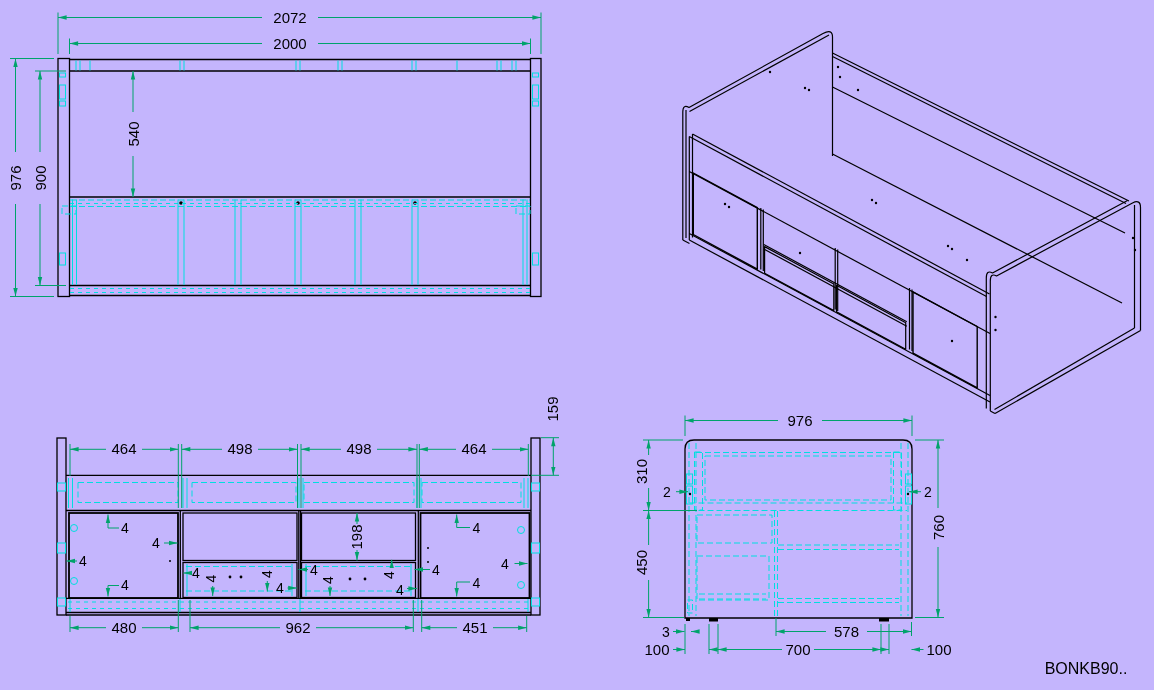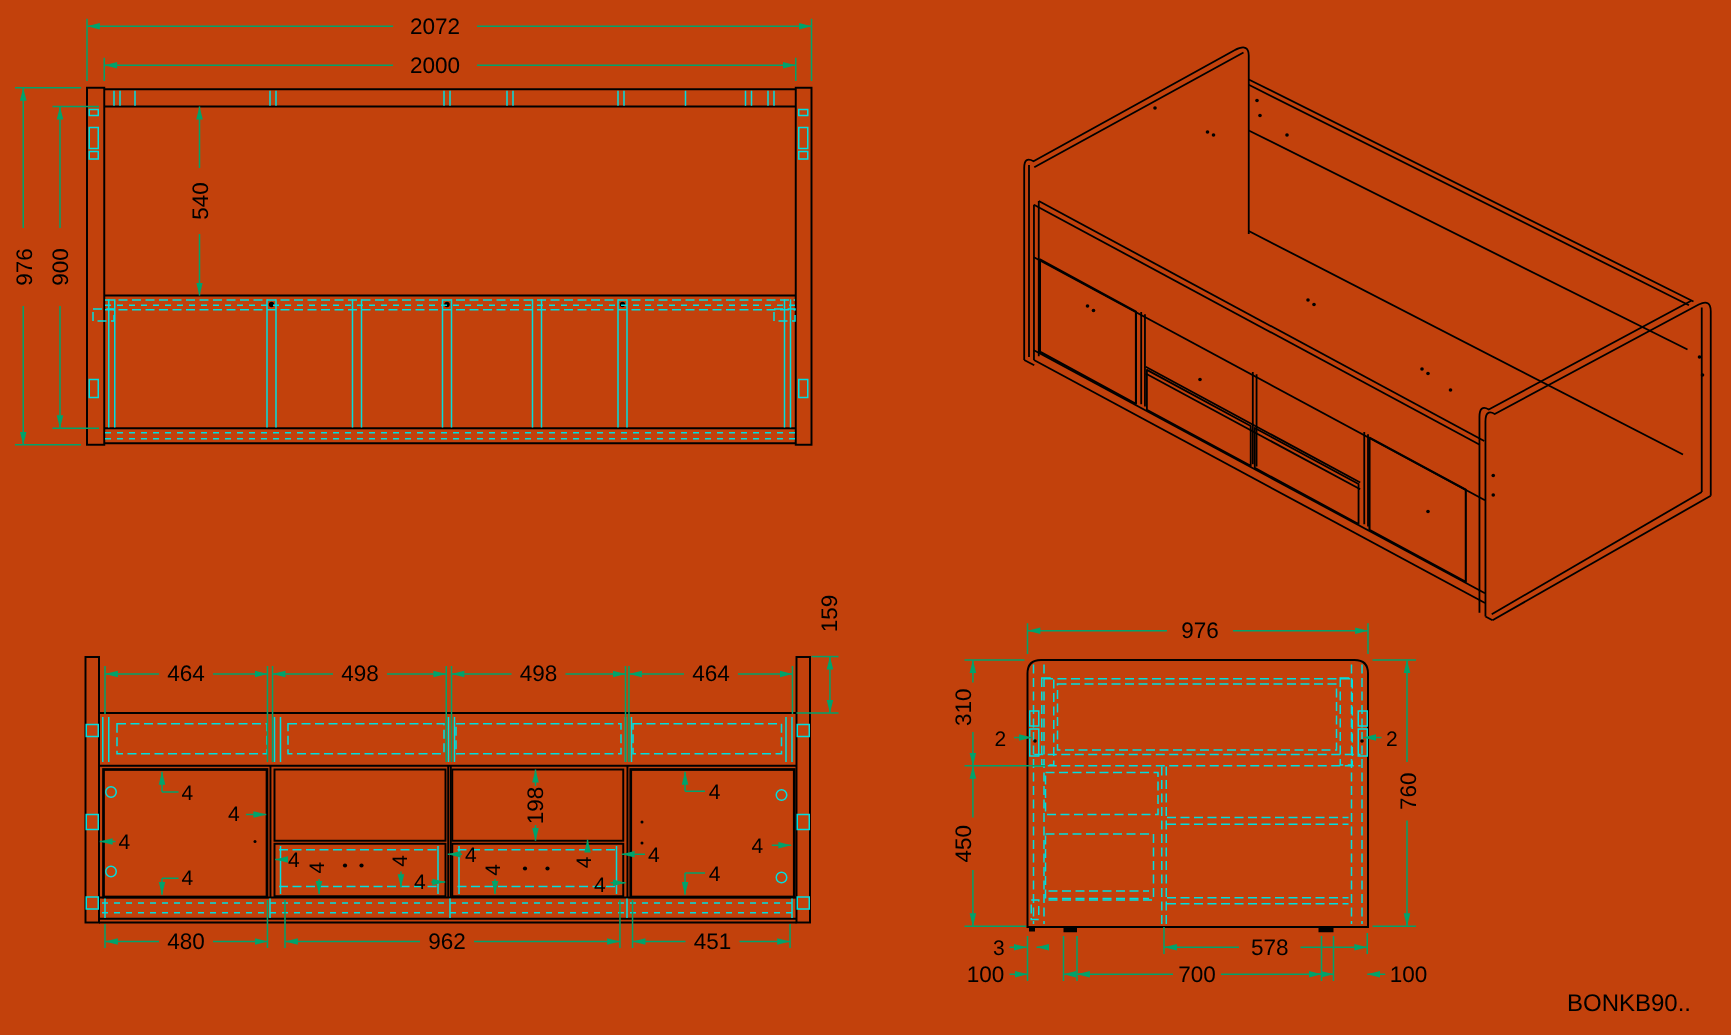--- a/index.html
+++ b/index.html
@@ -1,16 +1,16 @@
 <!DOCTYPE html>
 <html><head>
 <meta charset="utf-8">
 <style>
   html,body{margin:0;padding:0;background:#ffffff;}
-  #stage{position:relative;width:1154px;height:690px;background:#c2410c;overflow:hidden;
+  #stage{position:relative;width:1154px;height:690px;background:#c4b5fd;overflow:hidden;
          font-family:"Liberation Sans", sans-serif;}
   svg{display:block}
   .dim{font-family:"Liberation Sans", sans-serif;font-size:15px;fill:#000;}
   .dims{font-family:"Liberation Sans", sans-serif;font-size:14px;fill:#000;}
   .code{font-family:"Liberation Sans", sans-serif;font-size:16px;fill:#000;}
   .blk{stroke:#000;fill:none;stroke-width:1.3;}
   .blk2{stroke:#000;fill:none;stroke-width:1.8;}
   .cy{stroke:#00dfdf;fill:none;stroke-width:1;}
   .cyd{stroke:#00dfdf;fill:none;stroke-width:1;stroke-dasharray:6 3;}
   .cyd2{stroke:#00dfdf;fill:none;stroke-width:1;stroke-dasharray:4 4;}

